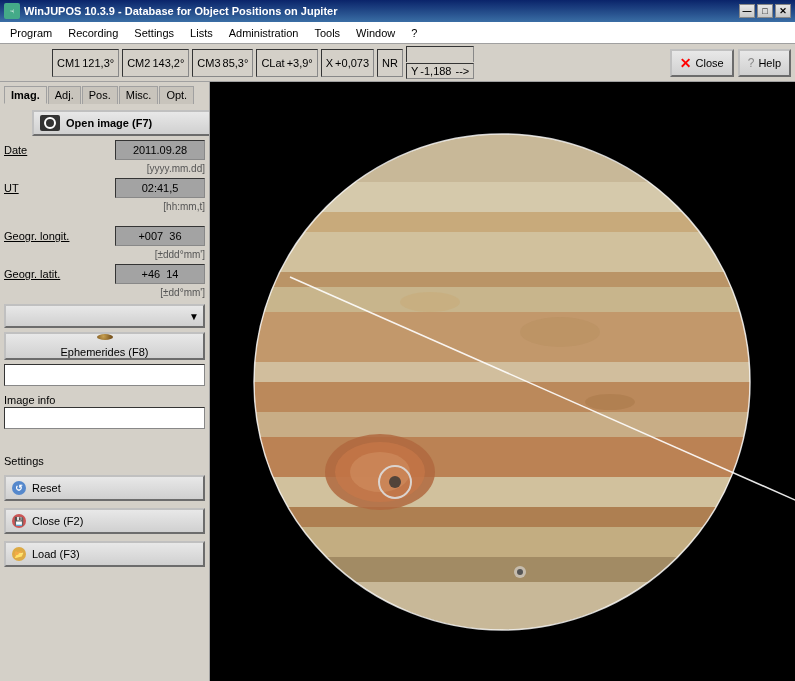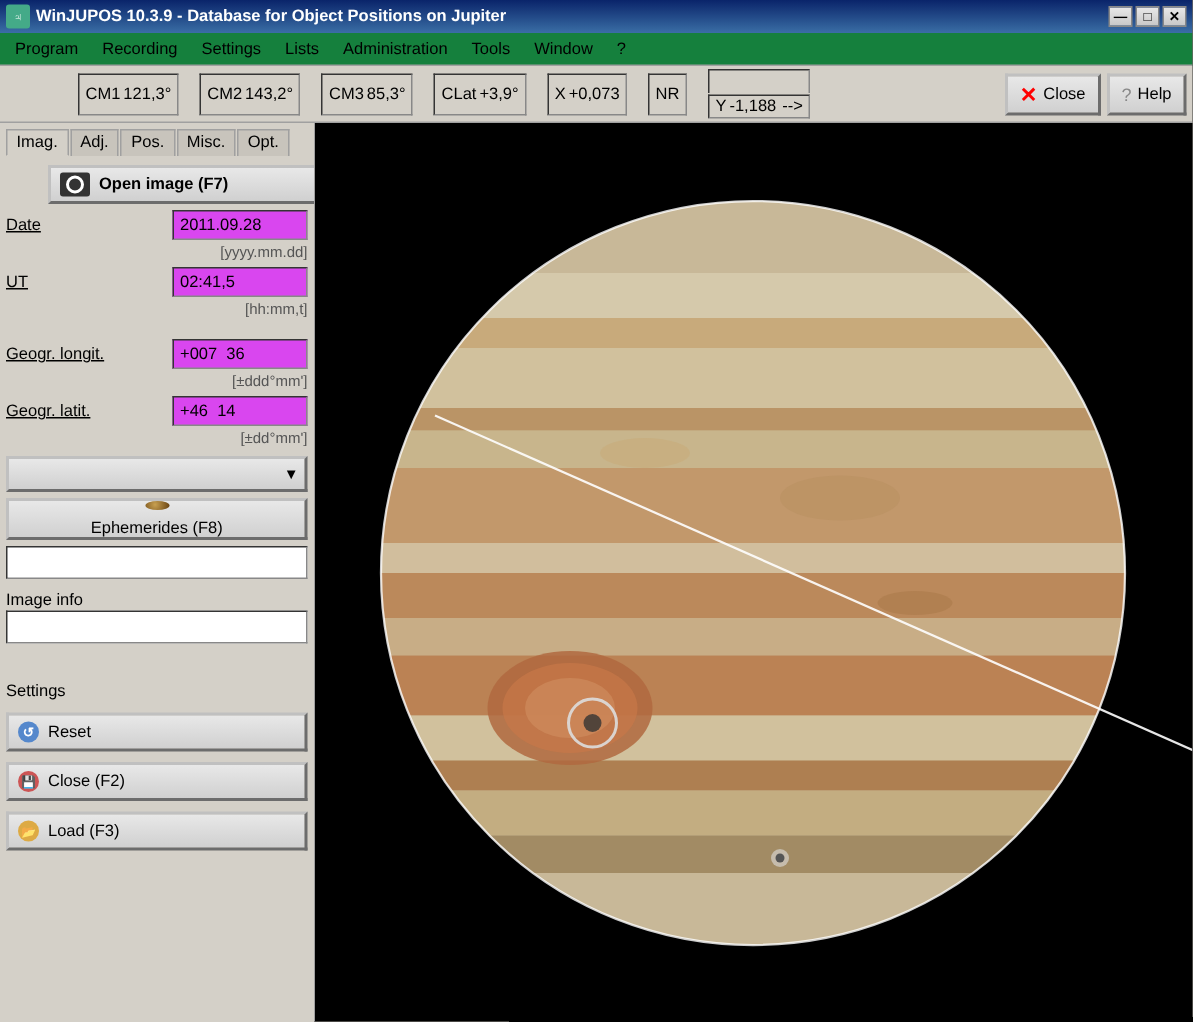--- a/index.html
+++ b/index.html
@@ -23,21 +23,21 @@
       width: 16px; height: 14px;
       background: linear-gradient(to bottom, #e8e8e8, #c8c8c8);
       border: 1px solid #888;
       display: flex; align-items: center; justify-content: center;
       font-size: 9px; cursor: pointer; color: #000;
     }
     .title-icon { width: 16px; height: 16px; background: #4a8; border-radius: 2px; display: flex; align-items: center; justify-content: center; color: white; font-size: 8px; }
 
     
     .menu-bar {
-      background: #15803d;
+      background: #ffffff;
       height: 22px;
       display: flex;
       align-items: center;
       border-bottom: 1px solid #a0a0a0;
       padding: 0 2px;
     }
     .menu-item {
       padding: 2px 8px;
       cursor: pointer;
       height: 100%;
@@ -52,21 +52,21 @@
       display: flex;
       align-items: center;
       border-bottom: 1px solid #a0a0a0;
       gap: 2px;
       padding: 2px 4px;
     }
 
     .toolbar-info {
       display: flex;
       align-items: center;
-      gap: 14px;
+      gap: 3px;
       flex: 1;
       padding-left: 48px;
     }
 
     .info-cell {
       background: #d4d0c8;
       border: 1px inset #888;
       padding: 1px 4px;
       height: 28px;
       display: flex;
@@ -116,21 +116,21 @@
     .tab {
       padding: 2px 6px;
       background: #c8c4bc;
       border: 1px solid #a0a0a0;
       cursor: pointer;
       font-size: 11px;
       border-bottom: none;
     }
     .tab.active {
       background: #d4d0c8;
-      font-weight: normal;
+      font-weight: bold;
       border-bottom: 1px solid #d4d0c8;
     }
 
     
     .open-btn {
       width: 100%;
       height: 26px;
       background: linear-gradient(to bottom, #e8e8e8, #d0d0d0);
       border: 2px outset #c0c0c0;
       cursor: pointer;
@@ -157,27 +157,27 @@
     }
 
     
     .form-group { display: flex; flex-direction: column; gap: 1px; }
     .form-label { color: #000; text-decoration: underline; font-size: 11px; }
     .form-hint { color: #555; font-size: 10px; text-align: right; }
 
     .form-row { display: flex; align-items: center; justify-content: space-between; margin-bottom: 2px; }
     .form-row-label { font-size: 11px; text-decoration: underline; }
     .form-row-input {
-      background: #d946ef;
+      background: #a3a3a3;
       border: 1px inset #888;
       padding: 1px 4px;
       font-size: 11px;
       width: 90px;
       height: 20px;
-      text-align: left;
+      text-align: center;
     }
 
     .dropdown-btn {
       width: 100%;
       height: 24px;
       background: linear-gradient(to bottom, #e8e8e8, #d0d0d0);
       border: 2px outset #c0c0c0;
       cursor: pointer;
       display: flex;
       align-items: center;

